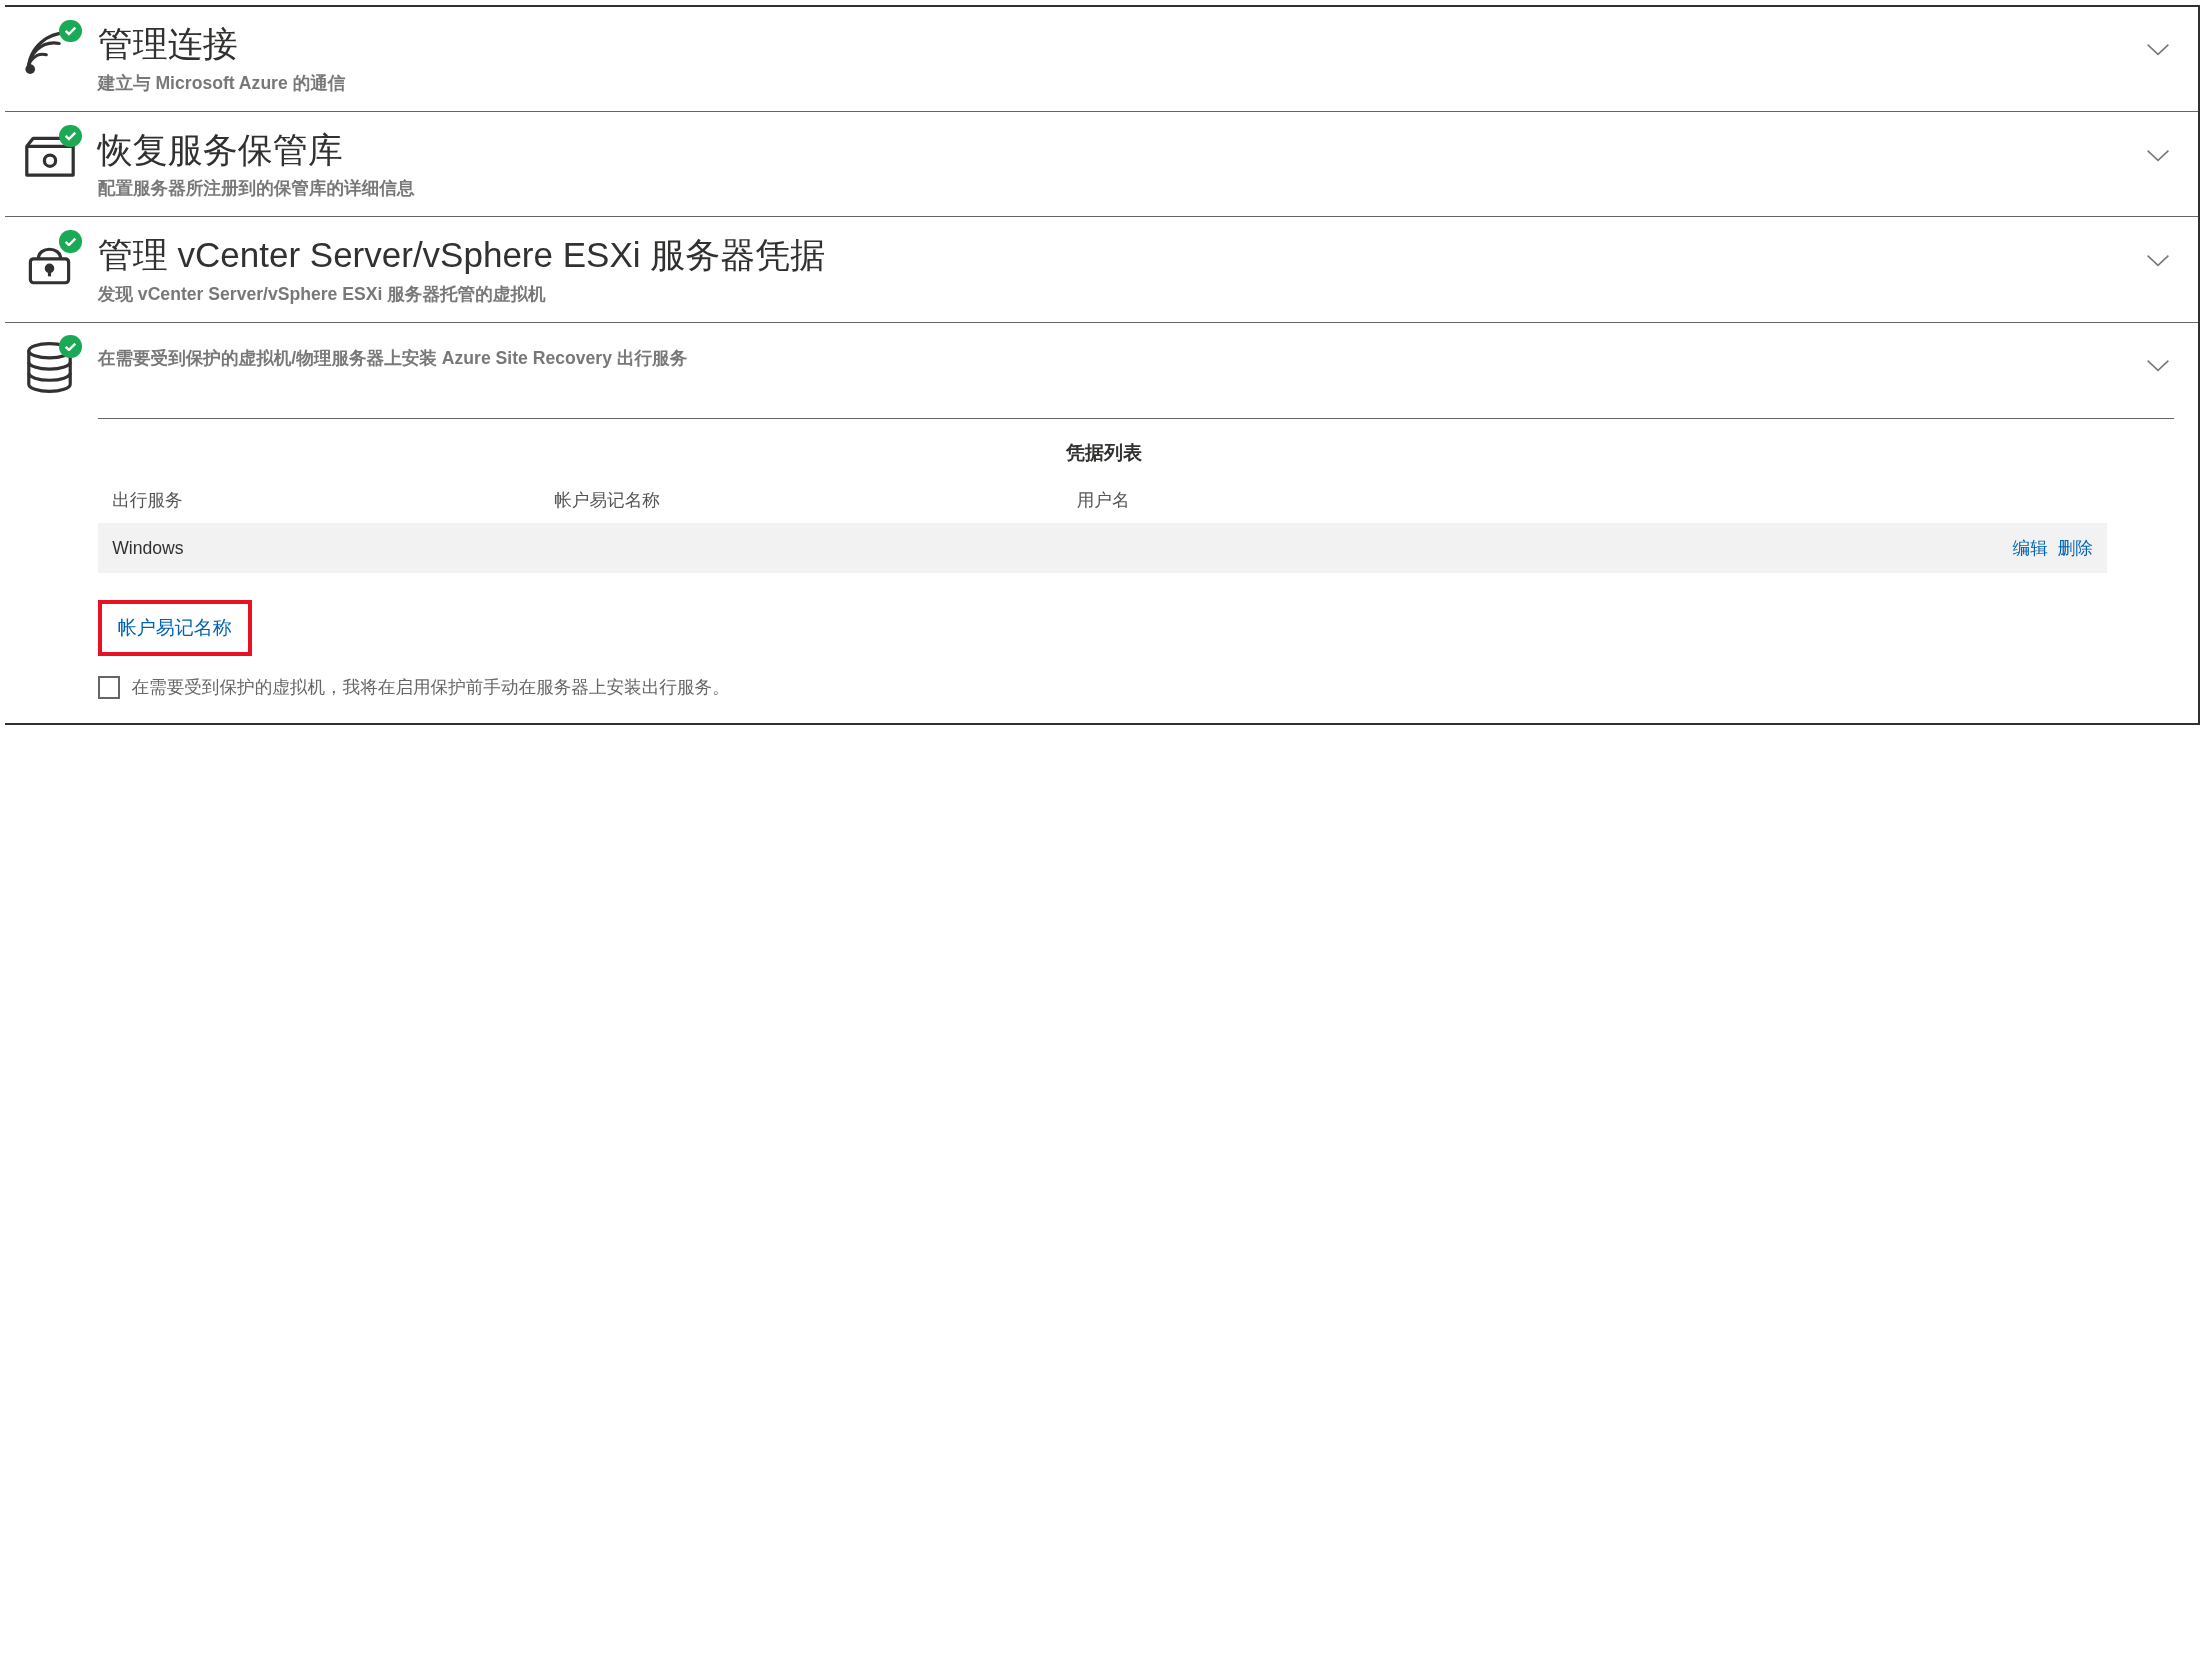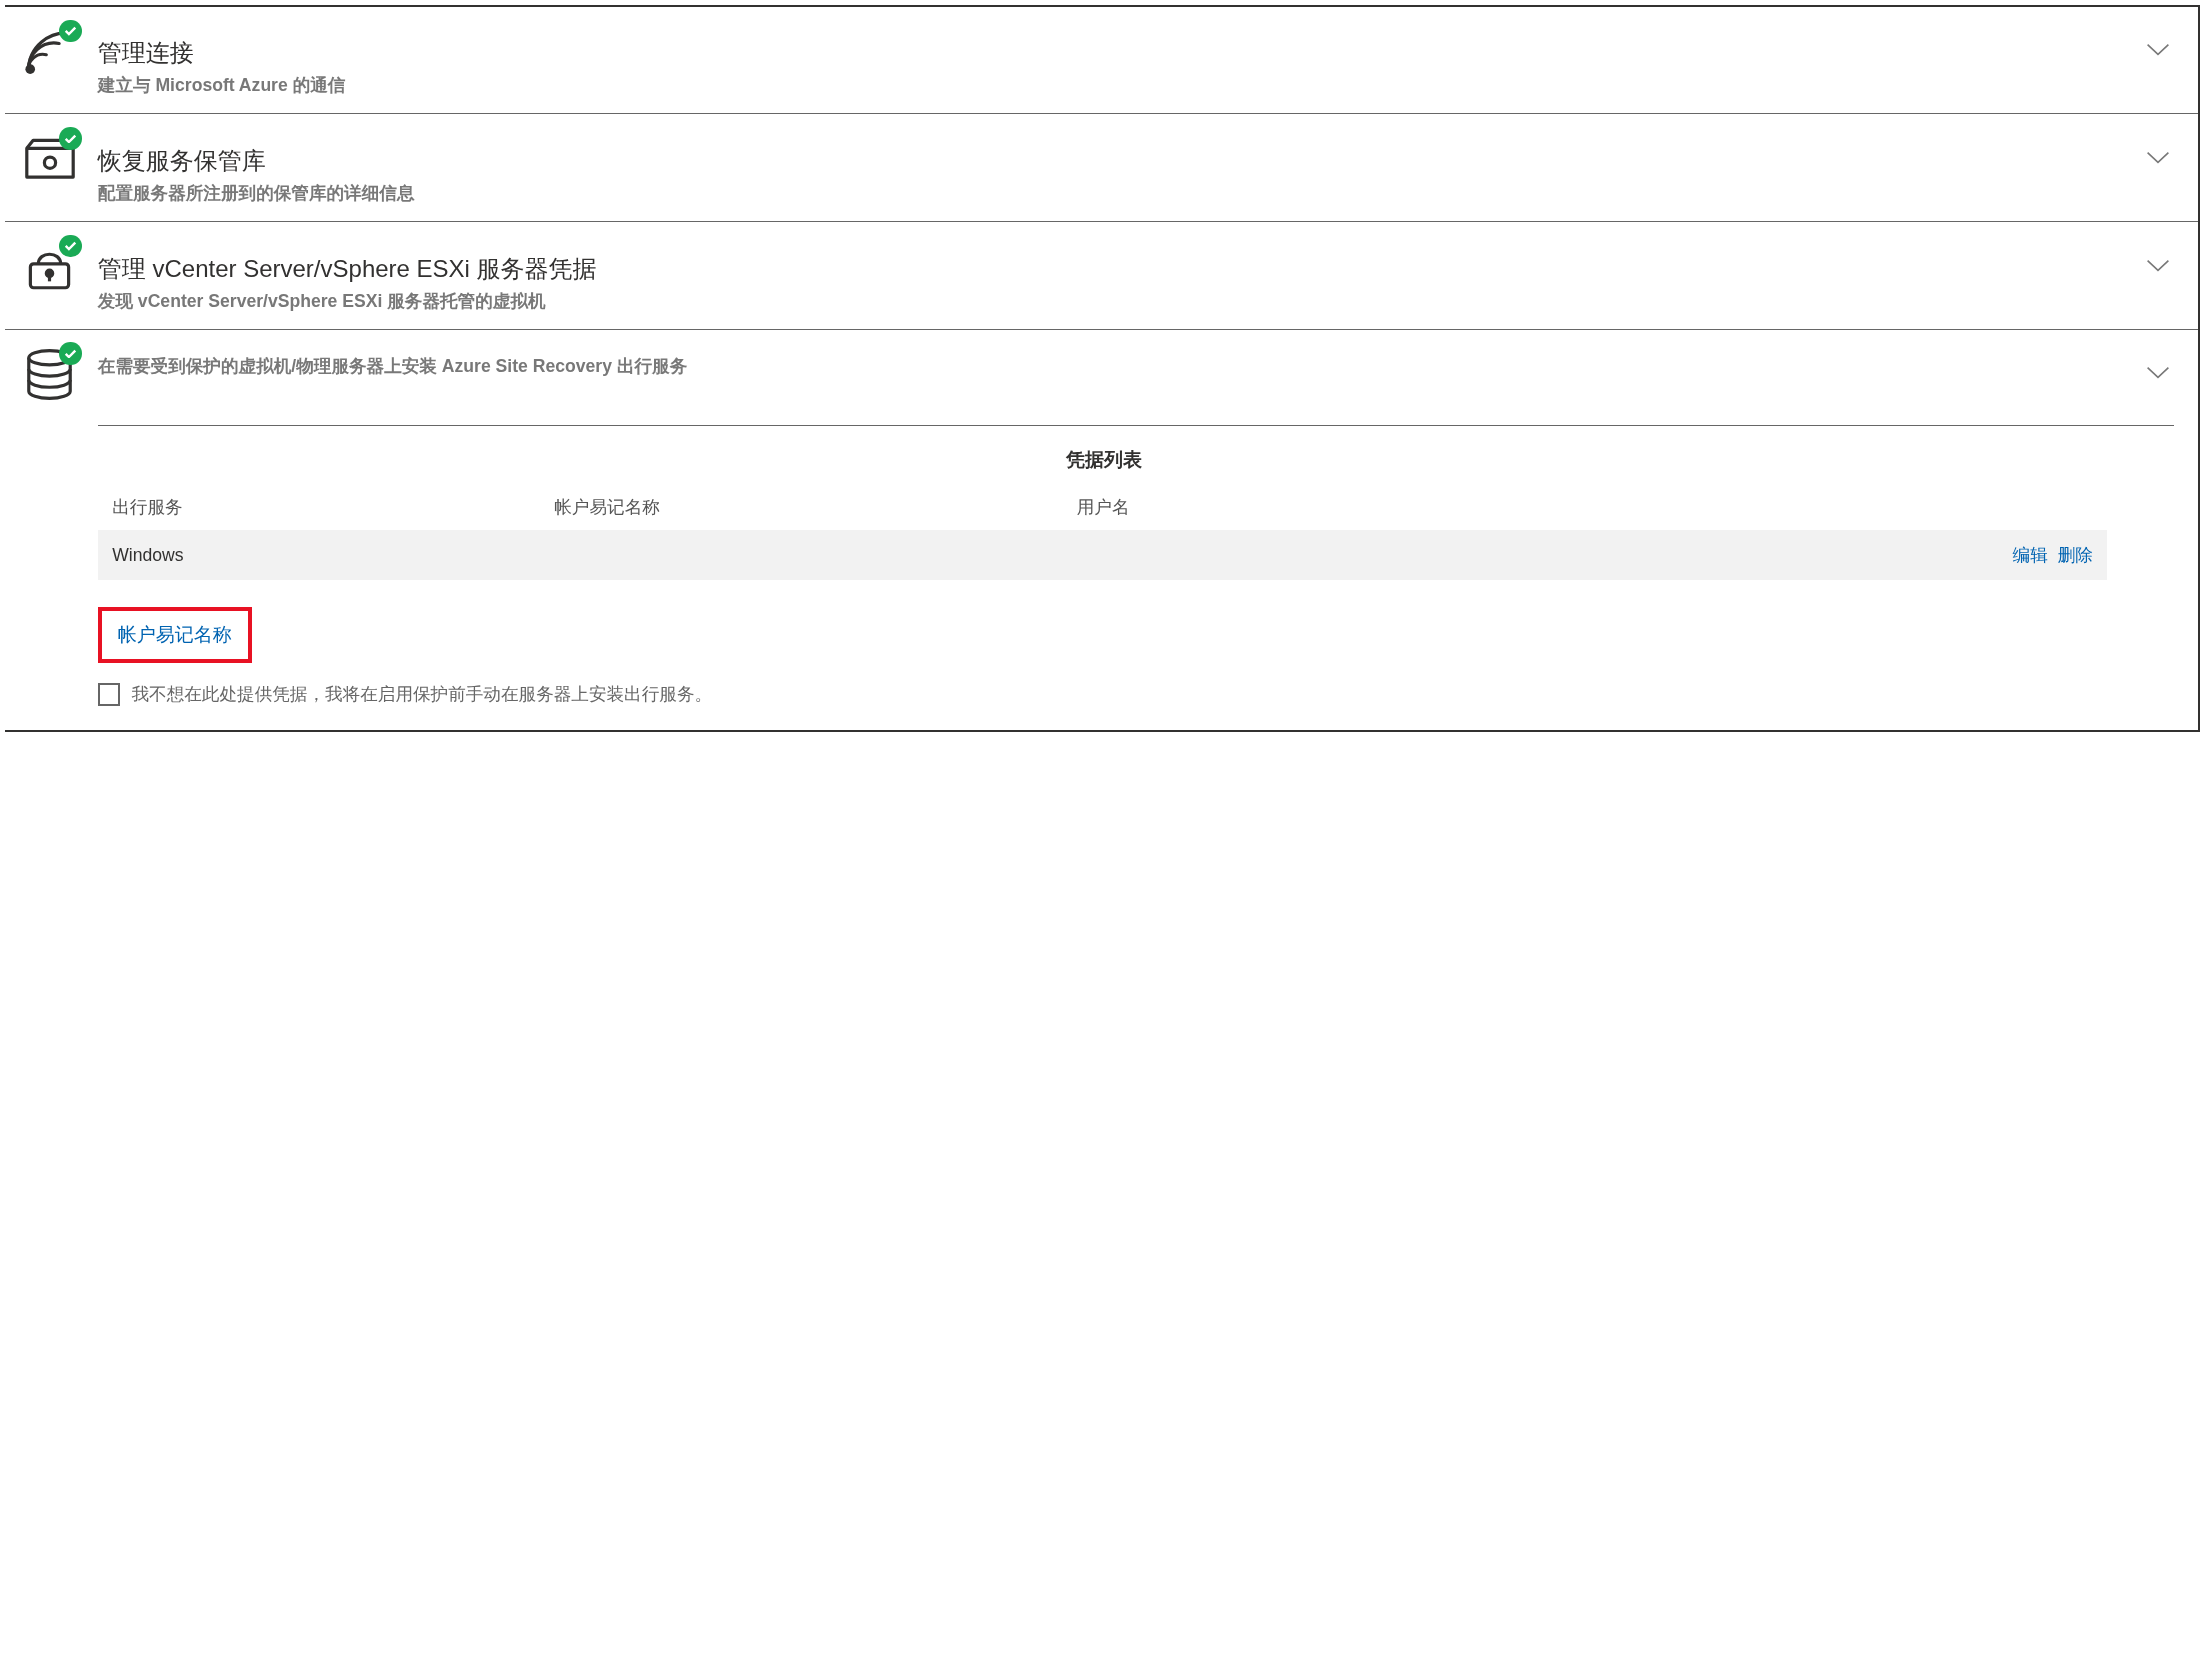--- a/index.html
+++ b/index.html
@@ -53,25 +53,24 @@
       display: flex;
       align-items: center;
       justify-content: center;
     }
     .status-badge svg { stroke:#fff; stroke-width:3; fill:none; }
     .accordion-titles {
       flex: 1;
       padding-top: 1.6px;
     }
     .accordion-title {
-      font-size: 24px;
+      font-size: 35px;
       font-weight: 400;
       color: #323130;
       line-height: 1.15;
-      margin-top: 15px;
     }
     .accordion-subtitle {
       font-size: 17.6px;
       color: #787878;
       margin-top: 6.4px;
       font-weight:700;
     }
     .accordion-chevron {
       width: 32px;
       height: 32px;
@@ -299,19 +298,19 @@
           </tr>
         </tbody>
       </table>
 
       <div class="add-cred-wrap">
         <span class="add-cred-button">帐户易记名称</span>
       </div>
 
       <div class="checkbox-row">
         <div class="checkbox-box"></div>
-        <div class="checkbox-label">我不想在此处提供凭据，我将在启用保护前手动在服务器上安装出行服务。</div>
+        <div class="checkbox-label">在需要受到保护的虚拟机，我将在启用保护前手动在服务器上安装出行服务。</div>
       </div>
     </div>
   </div>
 
 </div>
 
 
 </body></html>

